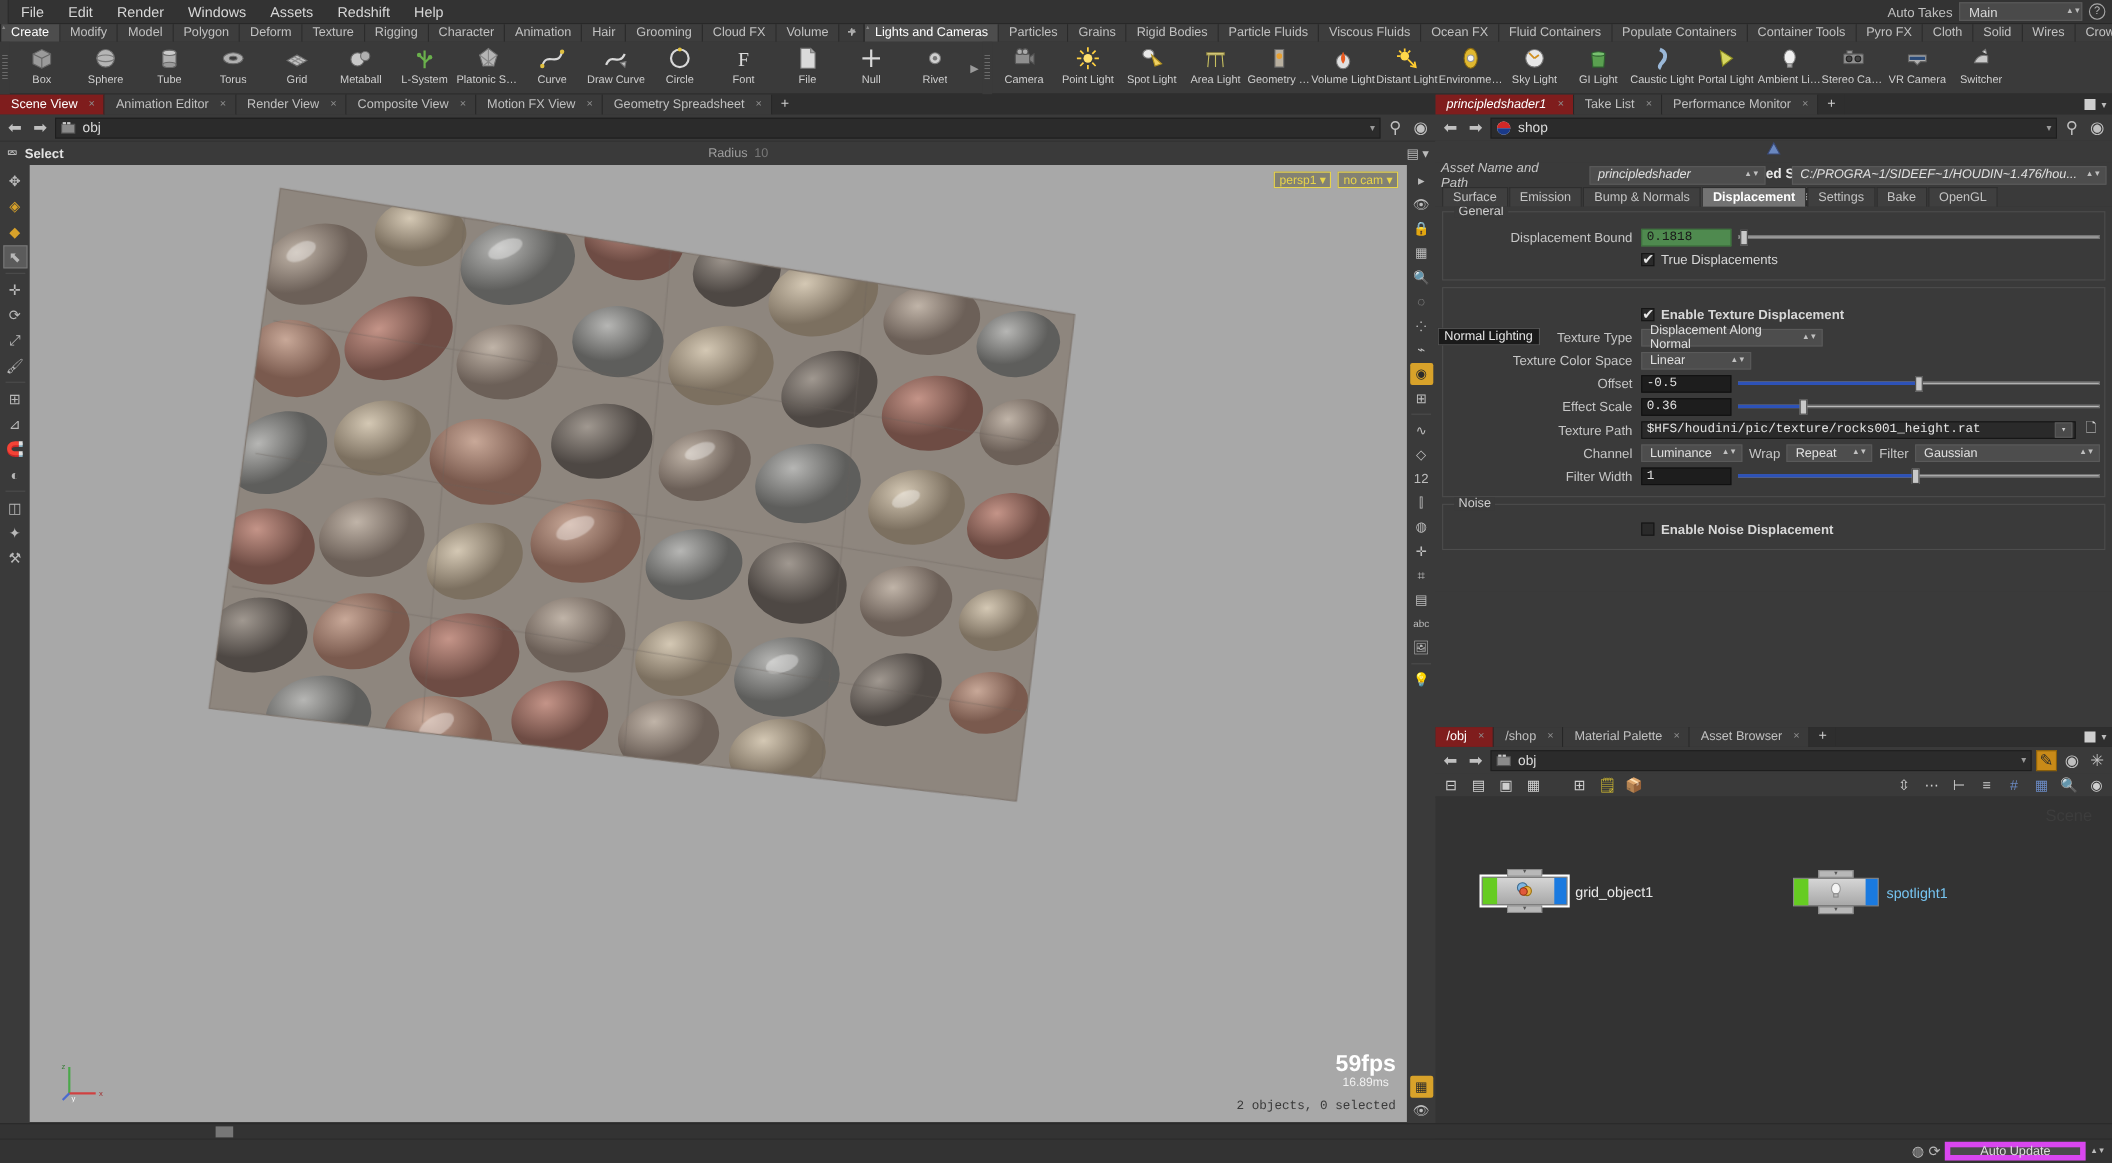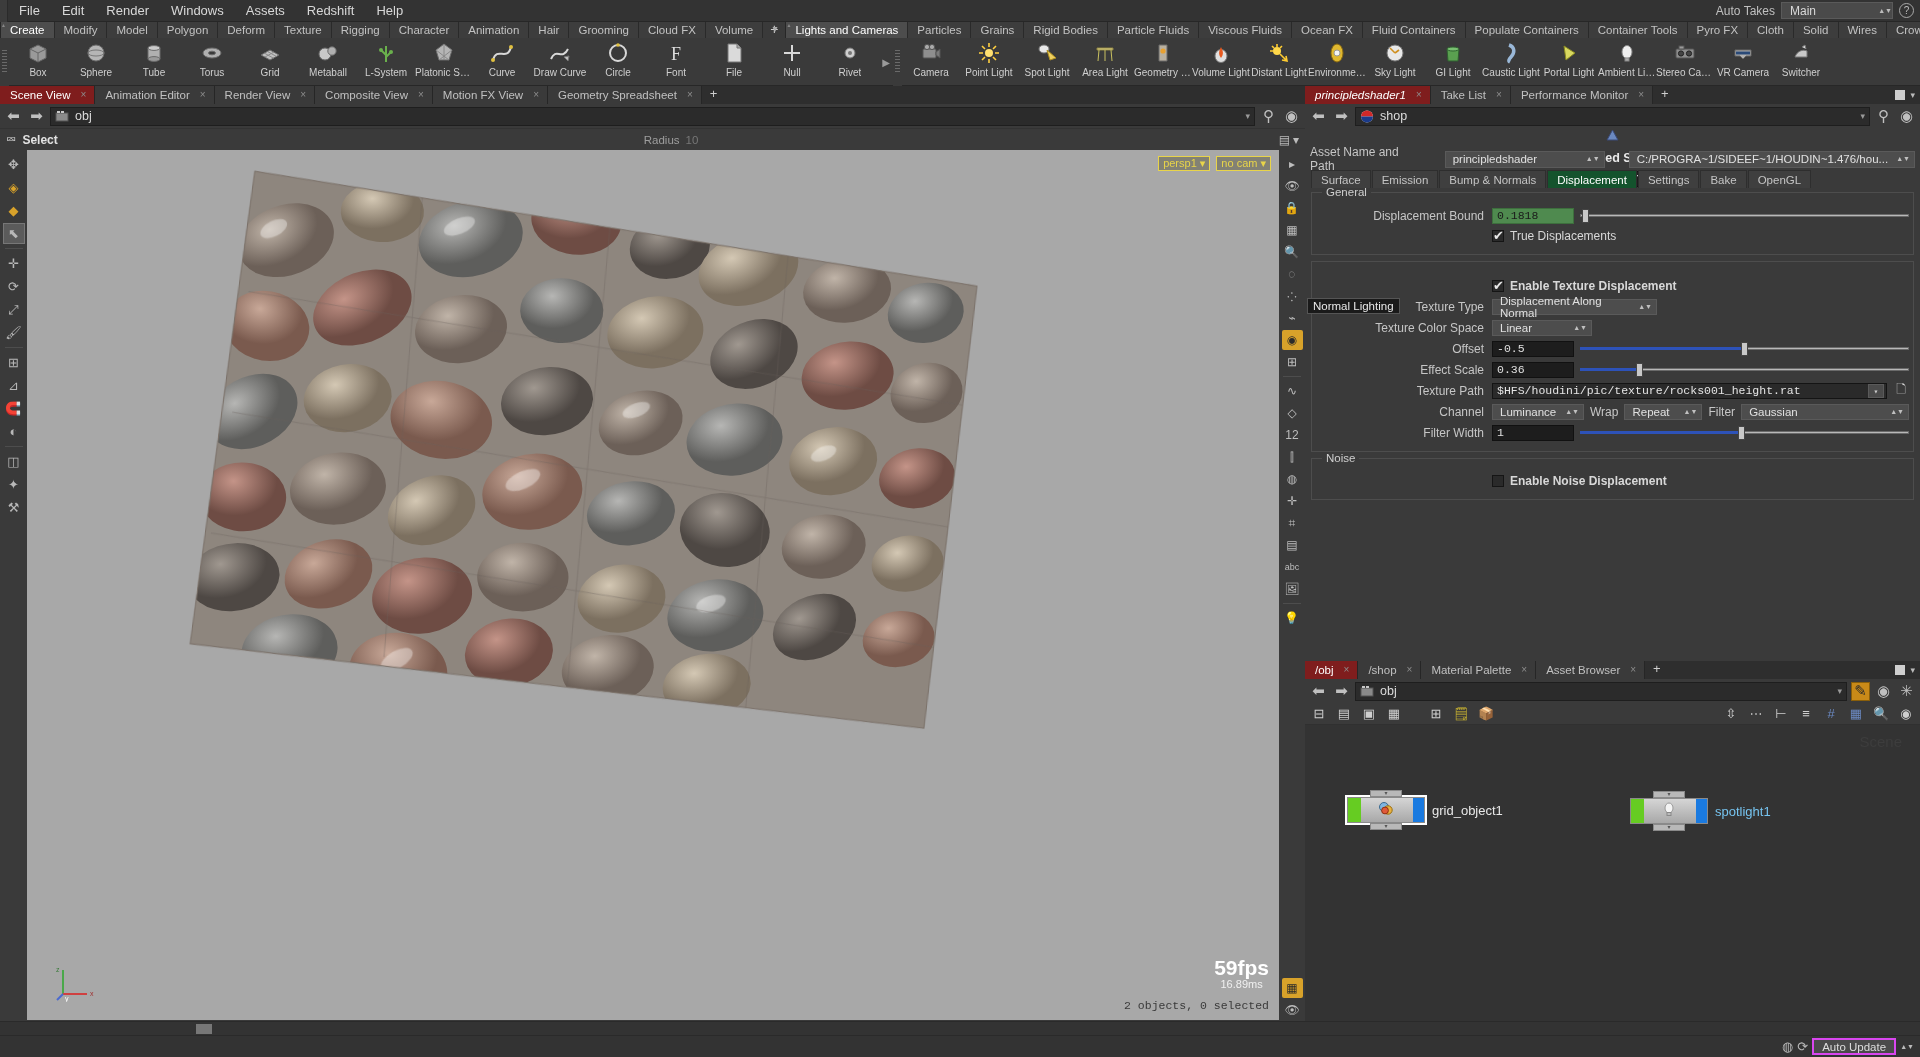--- a/index.html
+++ b/index.html
@@ -135,32 +135,32 @@
   
   .pnode {
     height: 20px; background: #3a3a3a; display: flex; align-items: center; gap: 6px; padding: 0 5px; flex-direction: column;
   }
   .pnode .title { font-weight: bold; font-size: 12.5px; color: #e8e8e8; }
   .pnode .namefield {
     flex: 1; height: 17px; background: #1d1d1d; border: 1px solid #141414; color: #e6e6e6;
     font-family: "Liberation Mono", monospace; font-size: 12px; padding-left: 5px; display:flex; align-items:center;
   }
   .pnode .gear { font-size: 14px; color: #d8d8d8; }
-  .assetrow { height: 22px; display: flex; align-items: center; gap: 24px; padding: 0 5px; }
+  .assetrow { height: 22px; display: flex; align-items: center; gap: 24px; padding: 0 5px; font-style: italic; }
   .assetrow .lbl { font-size: 12px; color: #c6c6c6; }
   .combo {
     height: 17px; background: #4d4d4d; border: 1px solid #5a5a5a; display: flex; align-items: center;
     padding: 0 4px 0 7px; font-size: 11.5px; color: #e0e0e0; position: relative;
   }
   .combo .sp { margin-left:auto; display:flex; flex-direction:column; color:#c0c0c0; font-size:7px; line-height:6px; padding-left:8px;}
 
   .ptabs2 { height: 18px; display: flex; align-items: stretch; padding-left: 6px; background: #3a3a3a;}
   .ptab2 { height: 18px; line-height:18px; padding: 0 9px; font-size: 11.5px; color: #c4c4c4;
            background: #3f3f3f; border: 1px solid #2e2e2e; border-bottom: none; margin-right: 1px; }
-  .ptab2.sel { background: #14532d; color: #fff; }
+  .ptab2.sel { background: #737373; color: #fff; font-weight: bold; }
 
   .paramscroll { height: 350px; background: #3a3a3a; overflow: hidden; position: relative; padding: 4px 6px 0 6px;}
   .group { border: 1px solid #4d4d4d; margin-bottom: 6px; padding: 10px 4px 8px 4px; position: relative;}
   .group-title { position: absolute; top: -7px; left: 10px; background: #3a3a3a; padding: 0 4px; font-size: 11.5px; color: #cfcfcf;}
   .prow { display: flex; align-items: center; height: 21px; gap: 6px; }
   .plabel { width: 170px; text-align: right; font-size: 12px; color: #c6c6c6; padding-right: 2px;}
   .pfield {
     width: 82px; height: 16px; background: #1d1d1d; border: 1px solid #111;
     font-family: "Liberation Mono", monospace; font-size: 11.5px; color: #e0e0e0;
     display: flex; align-items: center; padding-left: 4px;
@@ -201,21 +201,21 @@
       background: #b8b8b8; border: 1px solid #8a8a8a; font-size:6px; color:#555; text-align:center; line-height:5px;}
   .node-flag-t { top: -8px; } .node-flag-b { bottom: -8px; }
   .node-label { margin-left: 7px; font-size: 13px; }
 
   
   .timeline { position: absolute; top: 1021px; left: 0; width: 1920px; height: 14px; background: #333; border-top:1px solid #2a2a2a;}
   .timeline .playhead { position:absolute; left:196px; top:2px; width:16px; height:10px; background:#777; }
   .statusbar { position: absolute; top: 1035px; left: 0; width: 1920px; height: 22px; background: #333;
                display: flex; align-items: center; padding: 0 6px; border-top: 1px solid #2a2a2a;}
   .statusbar .right { margin-left: auto; display: flex; align-items: center; gap: 4px; }
-  .autoupd { width: 84px; height: 17px; background: #4a4a4a; border: 2px solid #d946ef; display:flex;
+  .autoupd { width: 128px; height: 17px; background: #4a4a4a; border: 5px solid #d946ef; display:flex;
              align-items:center; justify-content:center; font-size:11.5px; color:#ddd;}
 </style>
 </head>
 <body>
 
 <div id="app">
 
   <div class="menubar">
     <div class="grip"></div>
     <div class="menu-item">File</div>

